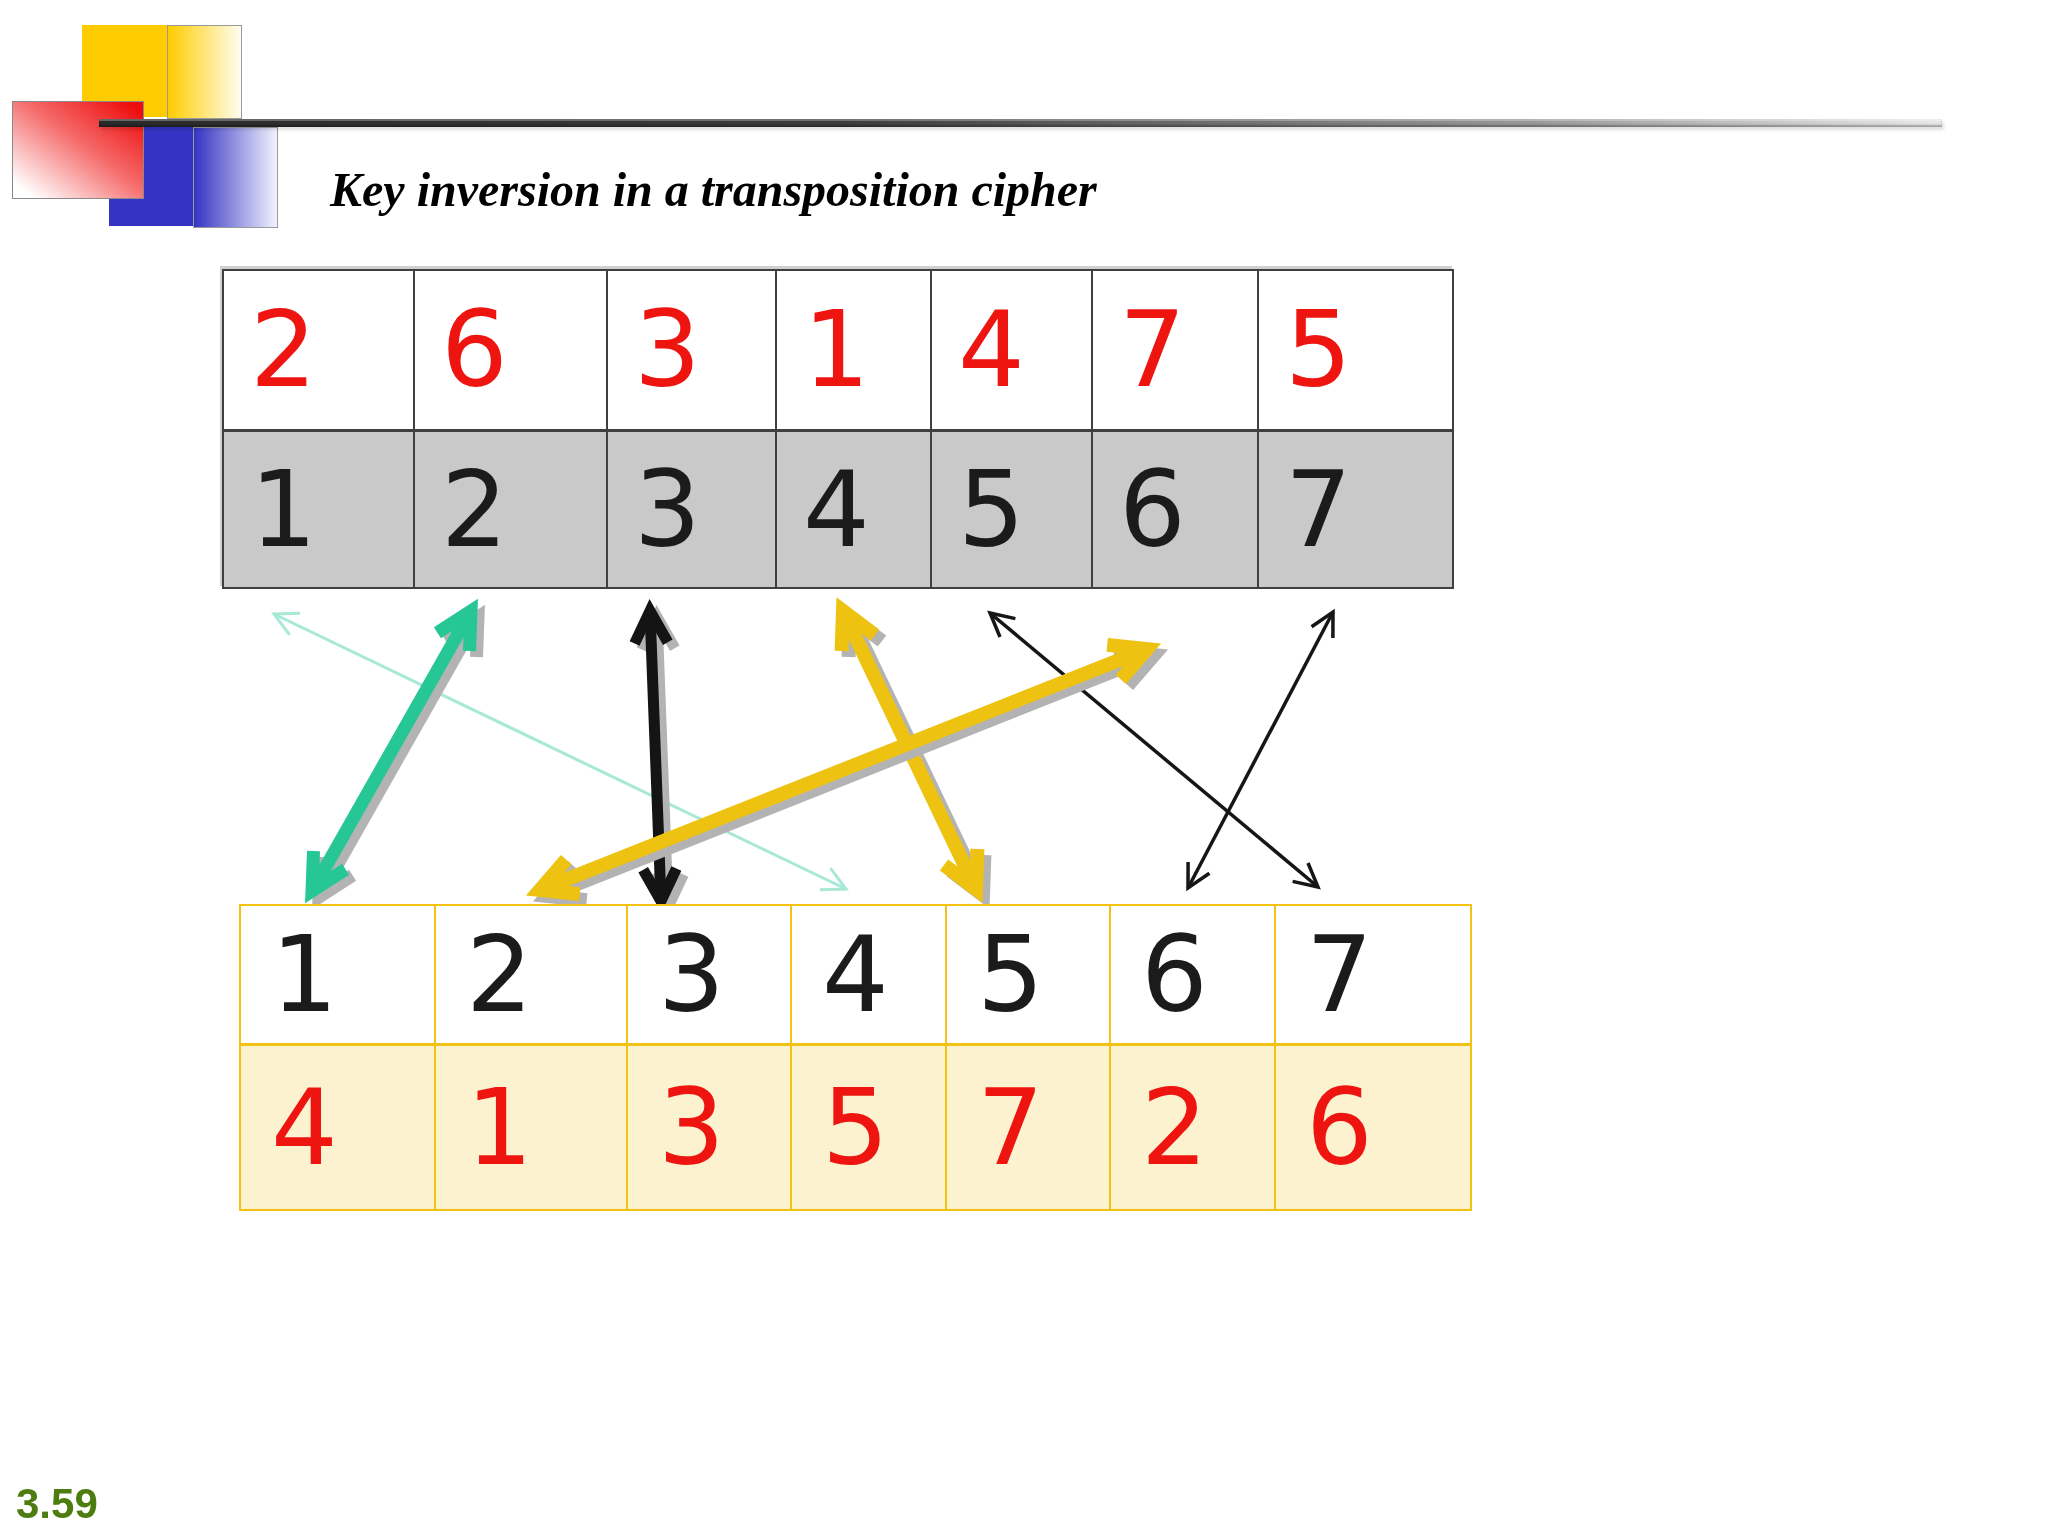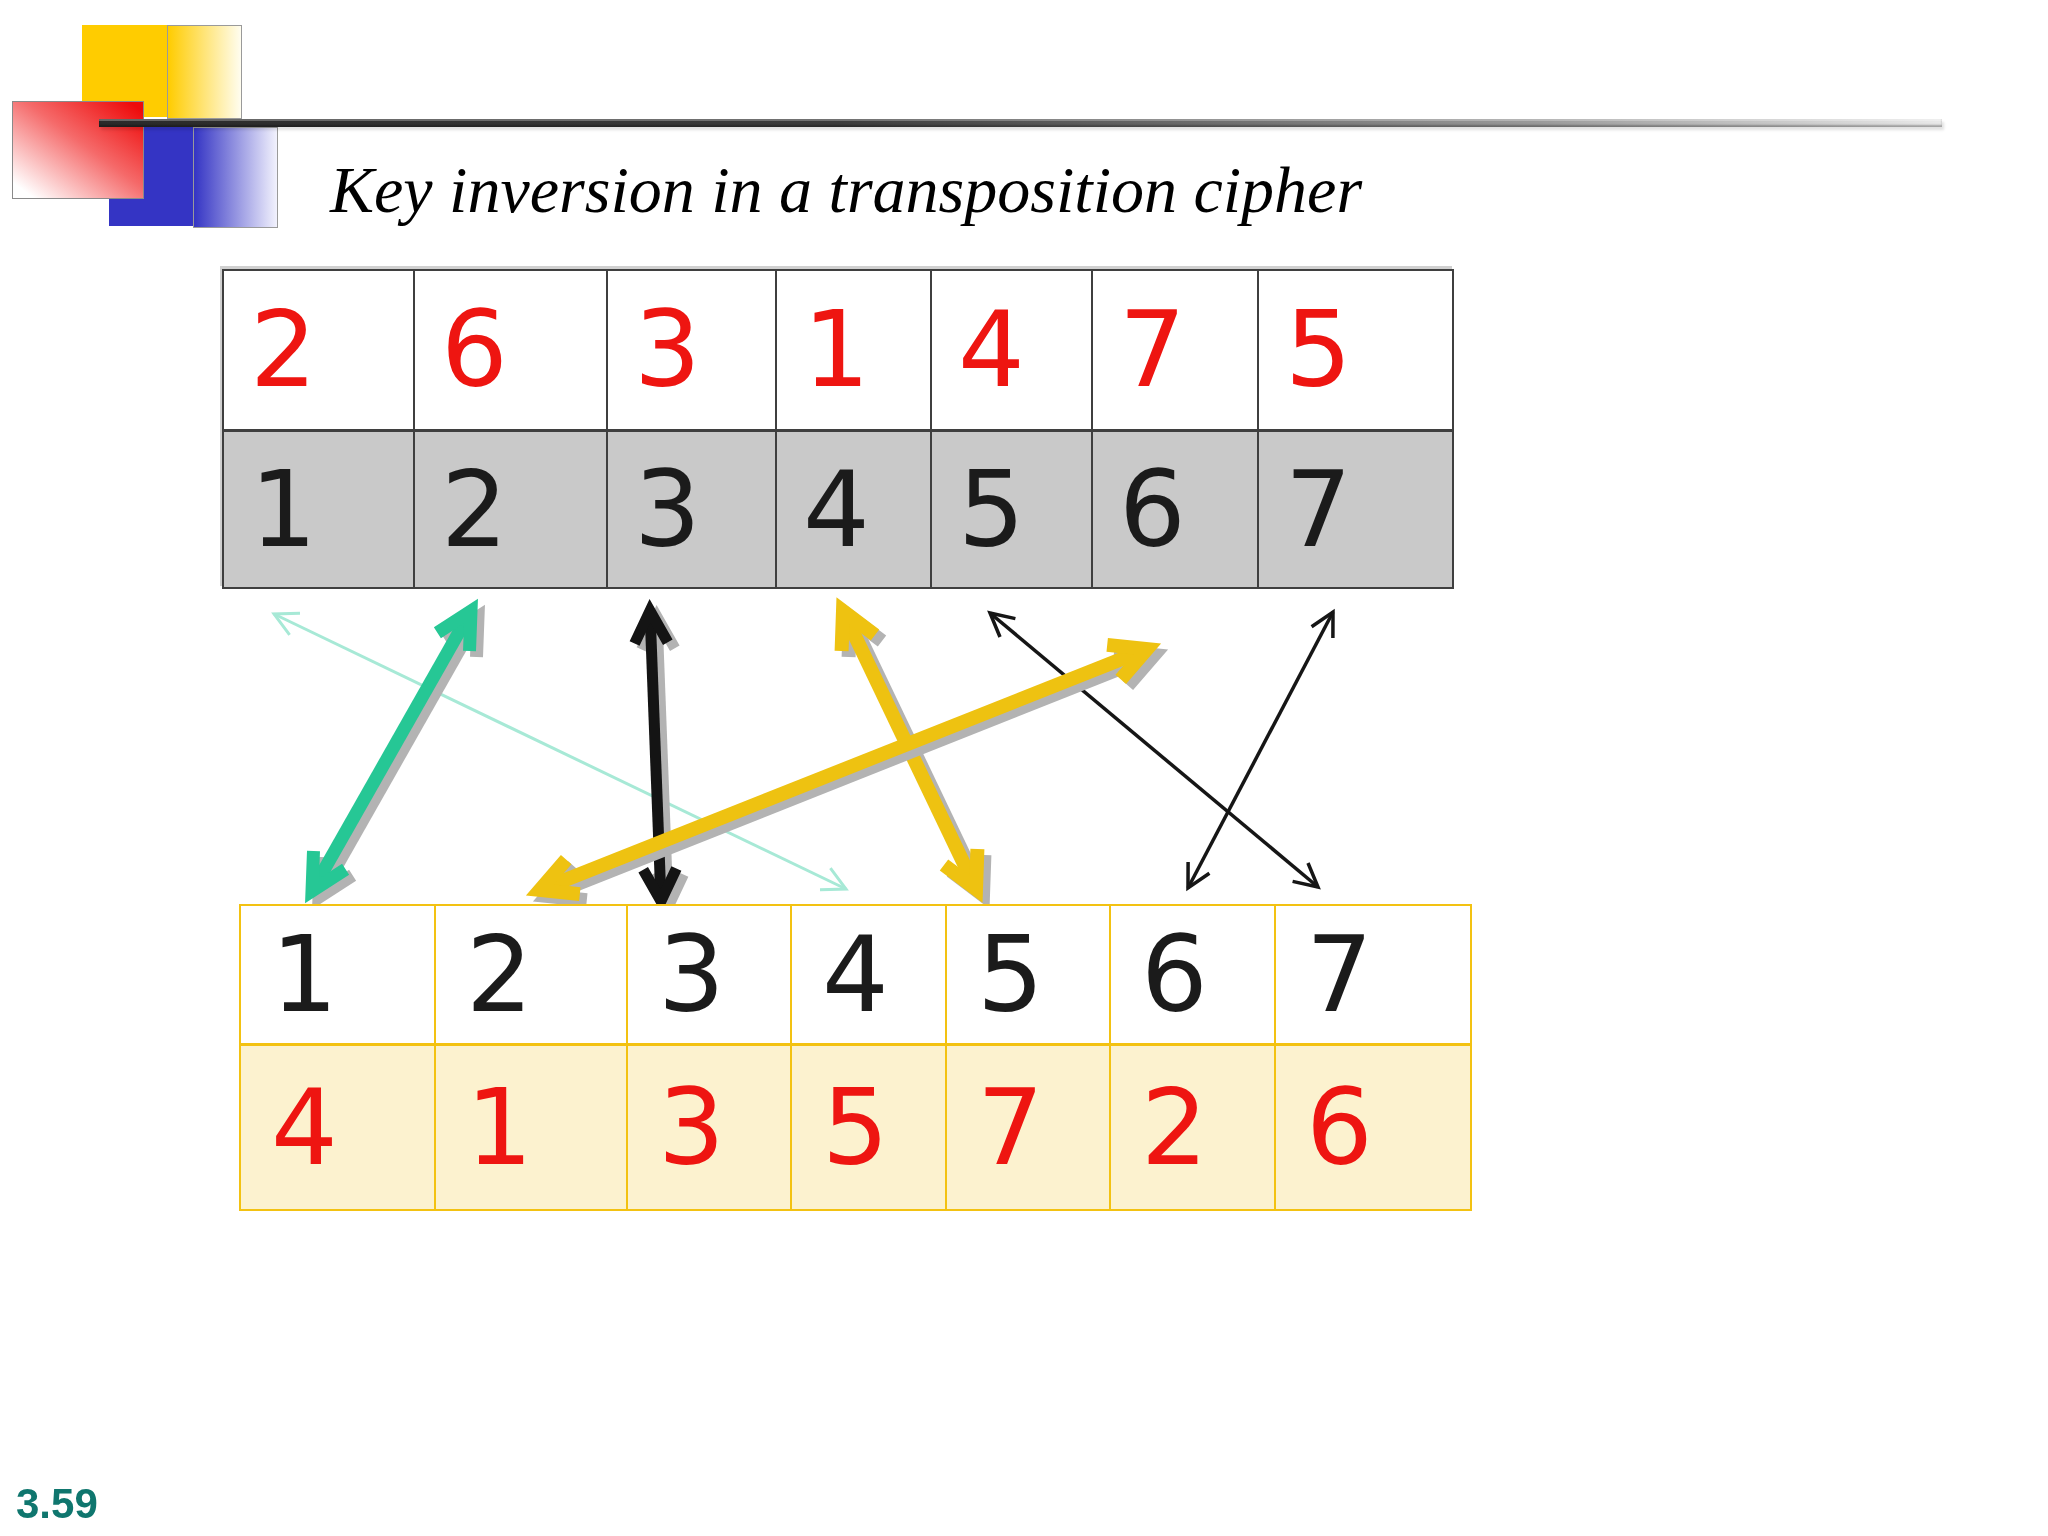--- a/index.html
+++ b/index.html
@@ -17,22 +17,22 @@
     background:linear-gradient(to right,var(--deco-blue,#3434c4),#f2f2fd);border:1px solid #9a9a9a;}
   .deco-red-grad{left:12px;top:101px;width:130px;height:96px;
     background:linear-gradient(to left bottom,var(--deco-red,#ee0b0b) 5%,#f56a6a 45%,#ffffff 92%);
     border:1px solid #8a8a8a;}
   .deco-bar{left:99px;top:119px;width:1843px;height:8px;
     background:linear-gradient(90deg,#2a2a2a 0%,#3c3c3c 40%,#9a9a9a 78%,#e9e9e9 100%);
     box-shadow:inset 0 2px 0 rgba(255,255,255,.28), inset 0 -2px 2px rgba(0,0,0,.30), 2px 3px 3px rgba(0,0,0,.12);}
   
   .title{
     position:absolute;left:330px;top:150px;height:80px;line-height:80px;
-    font-family:"Liberation Serif",serif;font-style:italic;font-weight:normal;
-    font-size:66px;color:#000;white-space:nowrap;
+    font-family:"Liberation Serif",serif;font-style:italic;font-weight:bold;
+    font-size:48px;color:#000;white-space:nowrap;
   }
   
   .ptable{position:absolute;display:grid;box-sizing:border-box;}
   .ptable .cell{
     box-sizing:border-box;display:flex;align-items:center;
     font-size:105px;padding-left:26px;background:#fff;
   }
   .t-top{
     left:222px;top:269px;
     grid-template-columns:191px 193px 169px 155px 161px 166px 193px;
@@ -53,21 +53,21 @@
   .t-bottom .cell{border-right:2px solid var(--bottom-table-border,#f3c212);padding-left:30px;}
   .t-bottom .cell:nth-child(7n){border-right:none;}
   .t-bottom .r1{border-bottom:3px solid var(--bottom-table-border,#f3c212);color:var(--digit-black,#1b1b1b);}
   .t-bottom .r2{background:var(--bottom-table-row2-bg,#fcf2cf);color:var(--key-digit-red,#ee1511);}
   
   .arrows{position:absolute;left:0;top:0;width:2048px;height:1536px;pointer-events:none;}
   
   .pagenum{
     position:absolute;left:16px;top:1480px;
     font-family:"Liberation Sans",sans-serif;font-weight:bold;
-    font-size:42px;color:#0f766e;
+    font-size:42px;color:#4d7c0f;
   }
 </style>
 </head>
 <body>
 
 <div class="slide">
 
   <div class="deco deco-yellow-solid"></div>
   <div class="deco deco-yellow-grad"></div>
   <div class="deco deco-blue-solid"></div>

